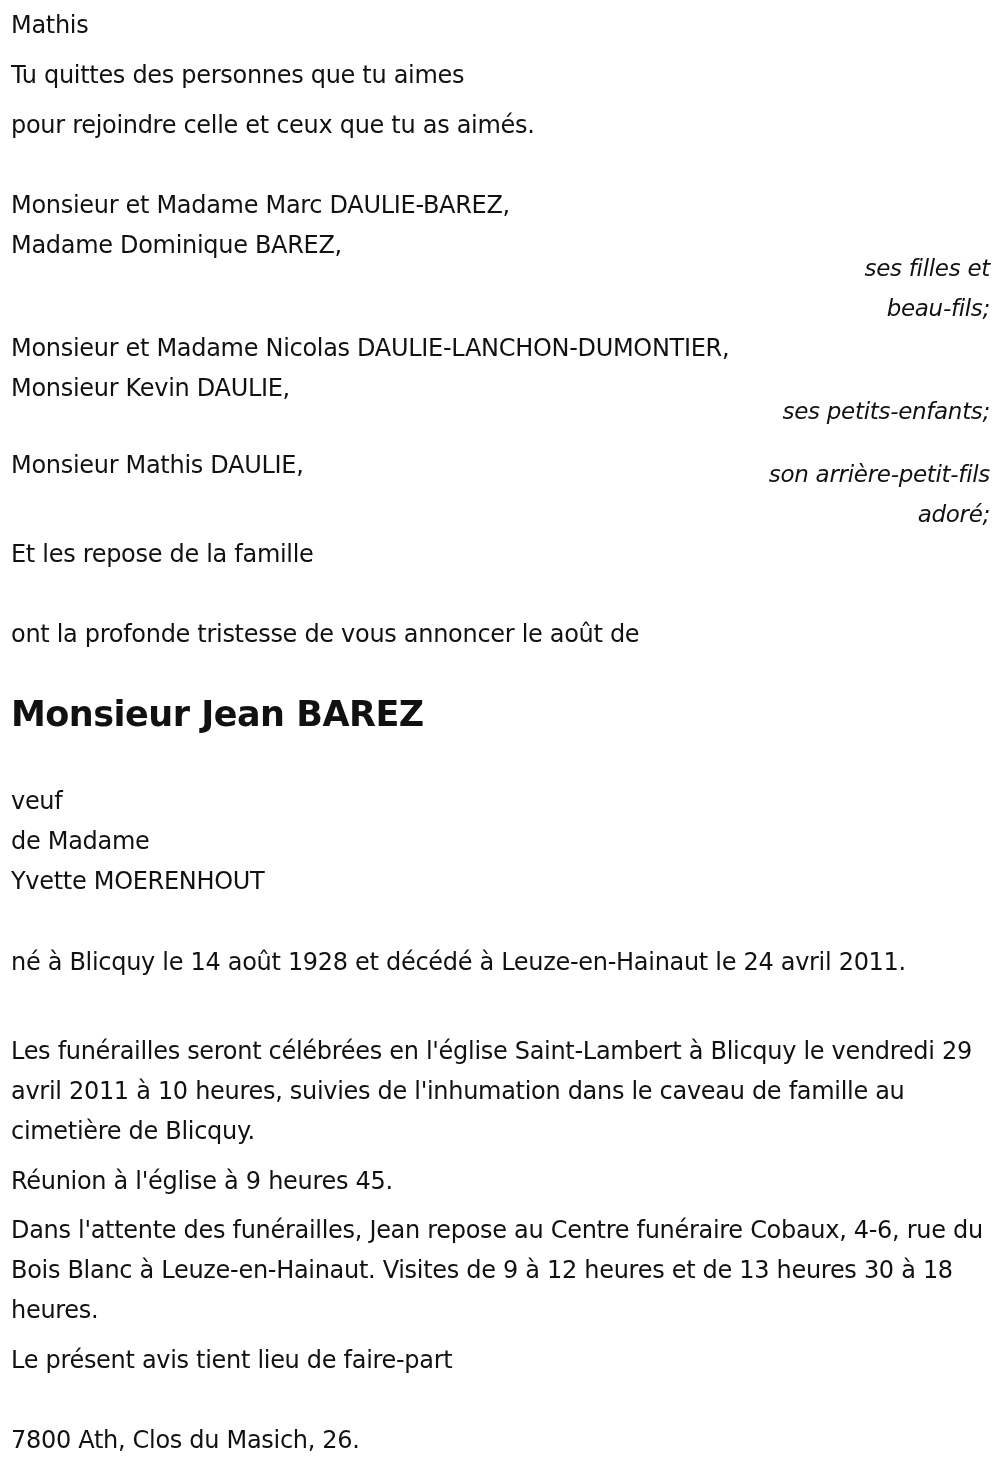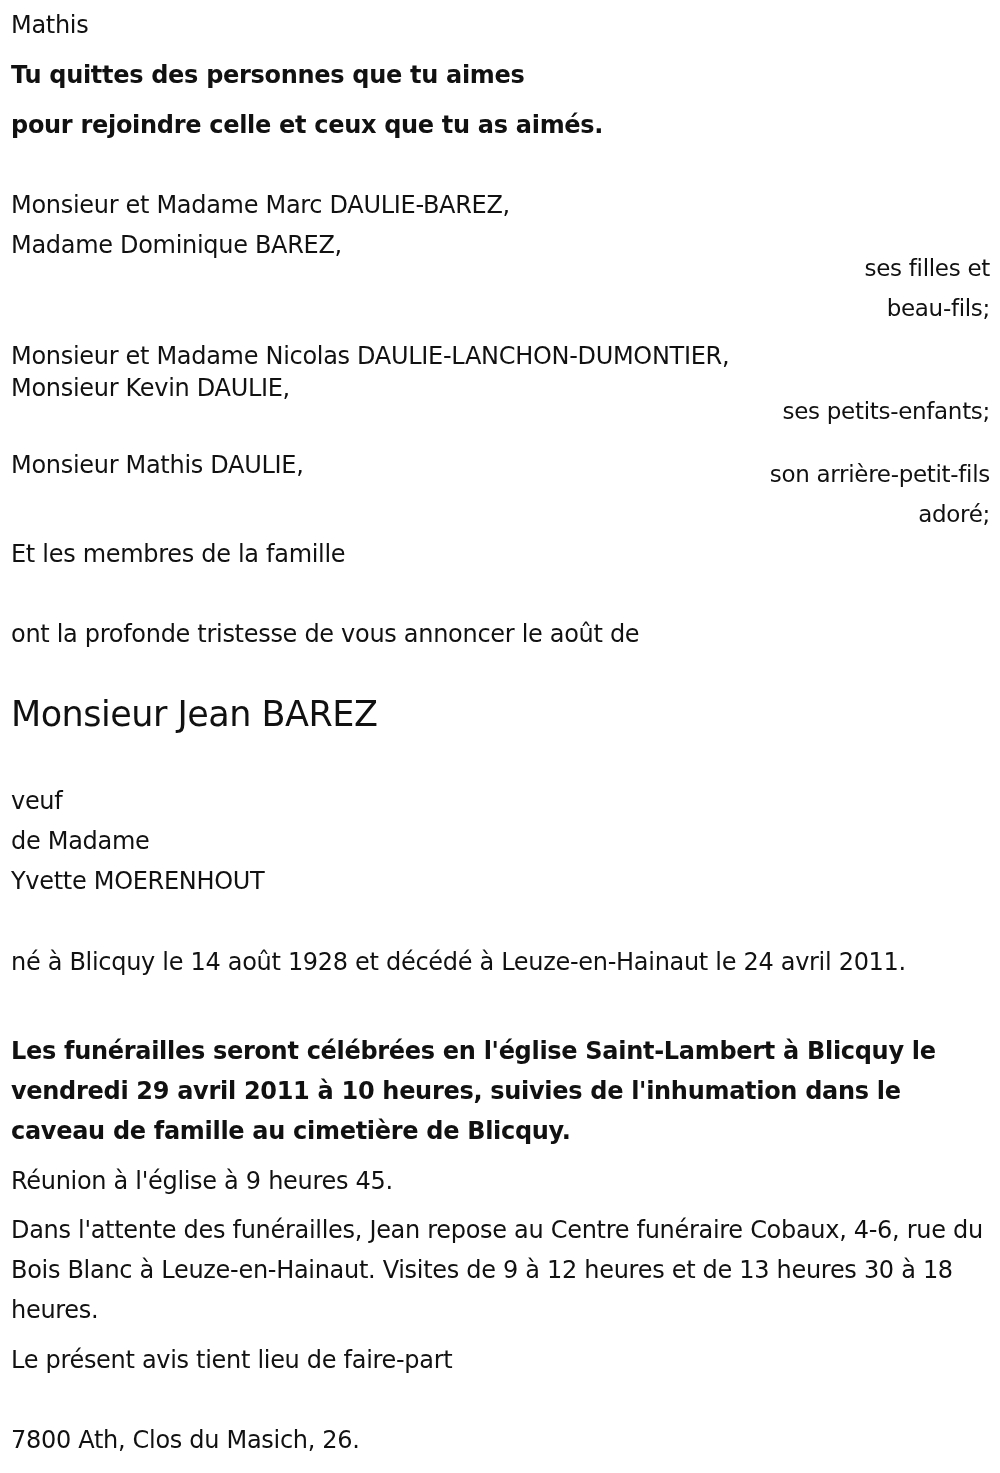--- a/index.html
+++ b/index.html
@@ -1,47 +1,47 @@
 <!DOCTYPE html>
 <html><head>
 <meta charset="utf-8">
 <style>
   html, body { margin: 0; padding: 0; background: #ffffff; }
   body {
     width: 1000px; height: 1473px; position: relative; overflow: hidden;
     font-family: "DejaVu Sans", sans-serif; color: #111111;
   }
   .line { position: absolute; left: 11px; font-size: 24px; line-height: 40px; white-space: nowrap; letter-spacing: -0.3px; }
-  .bold { font-weight: bold; }
-  .right { position: absolute; right: 10px; font-size: 23px; line-height: 40px; white-space: nowrap; letter-spacing: -0.3px; }
-  .title { position: absolute; left: 11px; font-size: 35px; font-weight: normal; line-height: 50px; letter-spacing: -0.5px; }
+  .bold { font-weight: normal; }
+  .right { position: absolute; right: 10px; font-size: 23px; font-style: italic; line-height: 40px; white-space: nowrap; letter-spacing: -0.3px; }
+  .title { position: absolute; left: 11px; font-size: 35px; font-weight: bold; line-height: 50px; letter-spacing: -0.5px; }
   .para { position: absolute; left: 11px; width: 980px; font-size: 24px; line-height: 40px; letter-spacing: -0.3px; }
 </style>
 </head>
 <body>
 
 <div>
   <div class="line" style="top:5px">Mathis</div>
   <div class="line bold" style="top:55px">Tu quittes des personnes que tu aimes</div>
   <div class="line bold" style="top:105px">pour rejoindre celle et ceux que tu as aimés.</div>
 
   <div class="line" style="top:185px">Monsieur et Madame Marc DAULIE-BAREZ,</div>
   <div class="line" style="top:225px">Madame Dominique BAREZ,</div>
   <div class="right" style="top:248px">ses filles et</div>
   <div class="right" style="top:288px">beau-fils;</div>
 
-  <div class="line" style="top:336px">Monsieur et Madame Nicolas DAULIE-LANCHON-DUMONTIER,</div>
+  <div class="line" style="top:328px">Monsieur et Madame Nicolas DAULIE-LANCHON-DUMONTIER,</div>
   <div class="line" style="top:368px">Monsieur Kevin DAULIE,</div>
   <div class="right" style="top:391px">ses petits-enfants;</div>
 
   <div class="line" style="top:445px">Monsieur Mathis DAULIE,</div>
   <div class="right" style="top:454px">son arrière-petit-fils</div>
   <div class="right" style="top:494px">adoré;</div>
 
-  <div class="line" style="top:534px">Et les membres de la famille</div>
+  <div class="line" style="top:534px">Et les repose de la famille</div>
 
   <div class="line" style="top:614px">ont la profonde tristesse de vous annoncer le août de</div>
 
   <div class="title" style="top:689px">Monsieur Jean BAREZ</div>
 
   <div class="line" style="top:781px">veuf</div>
   <div class="line" style="top:821px">de Madame</div>
   <div class="line" style="top:861px">Yvette MOERENHOUT</div>
 
   <div class="para" style="top:942px">né à Blicquy le 14 août 1928 et décédé à Leuze-en-Hainaut le 24 avril 2011.</div>

